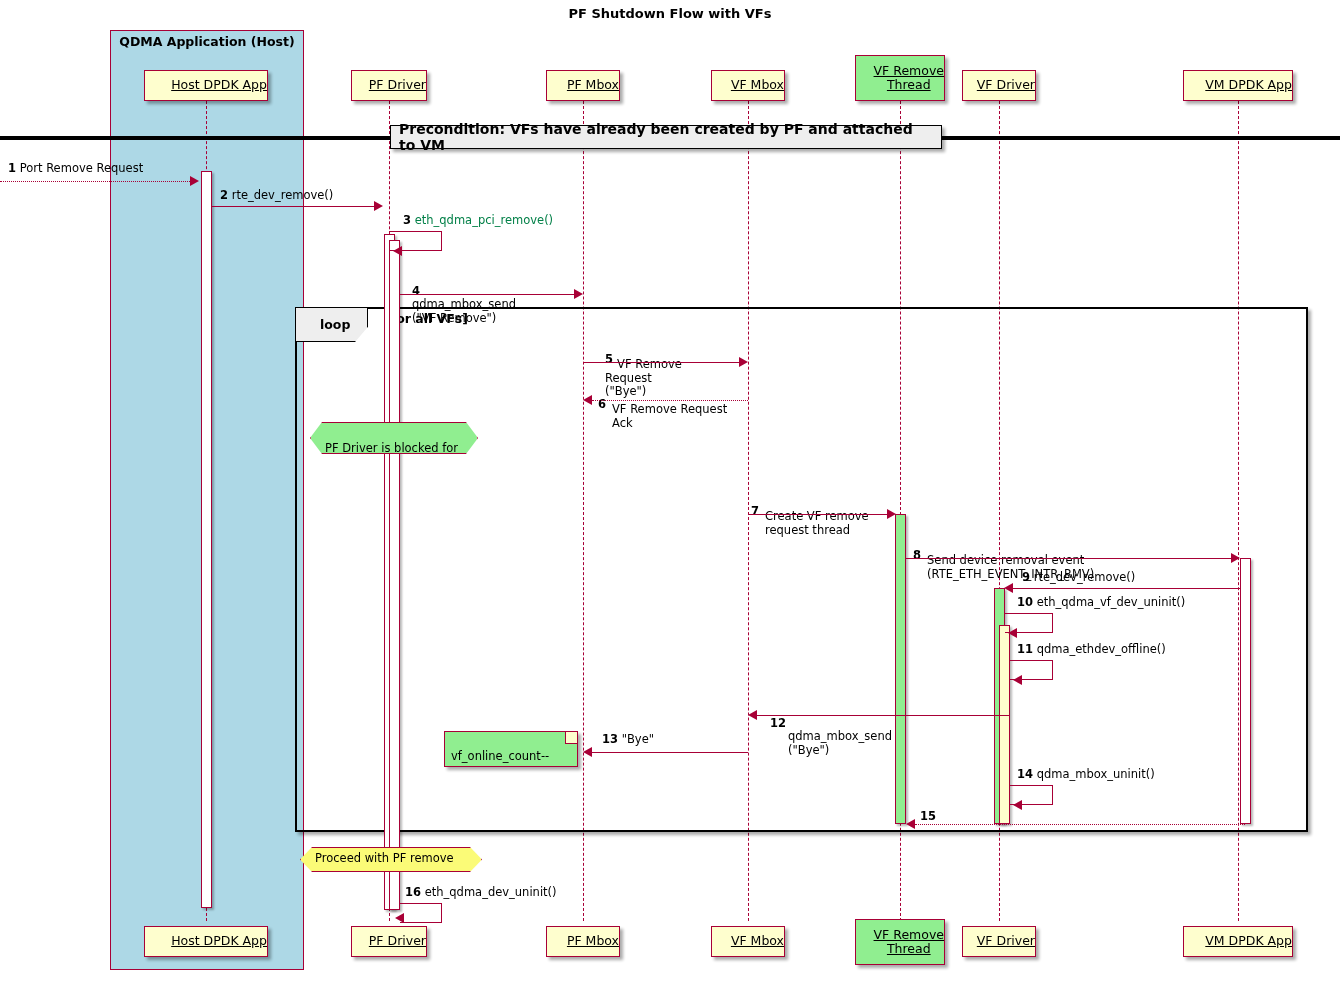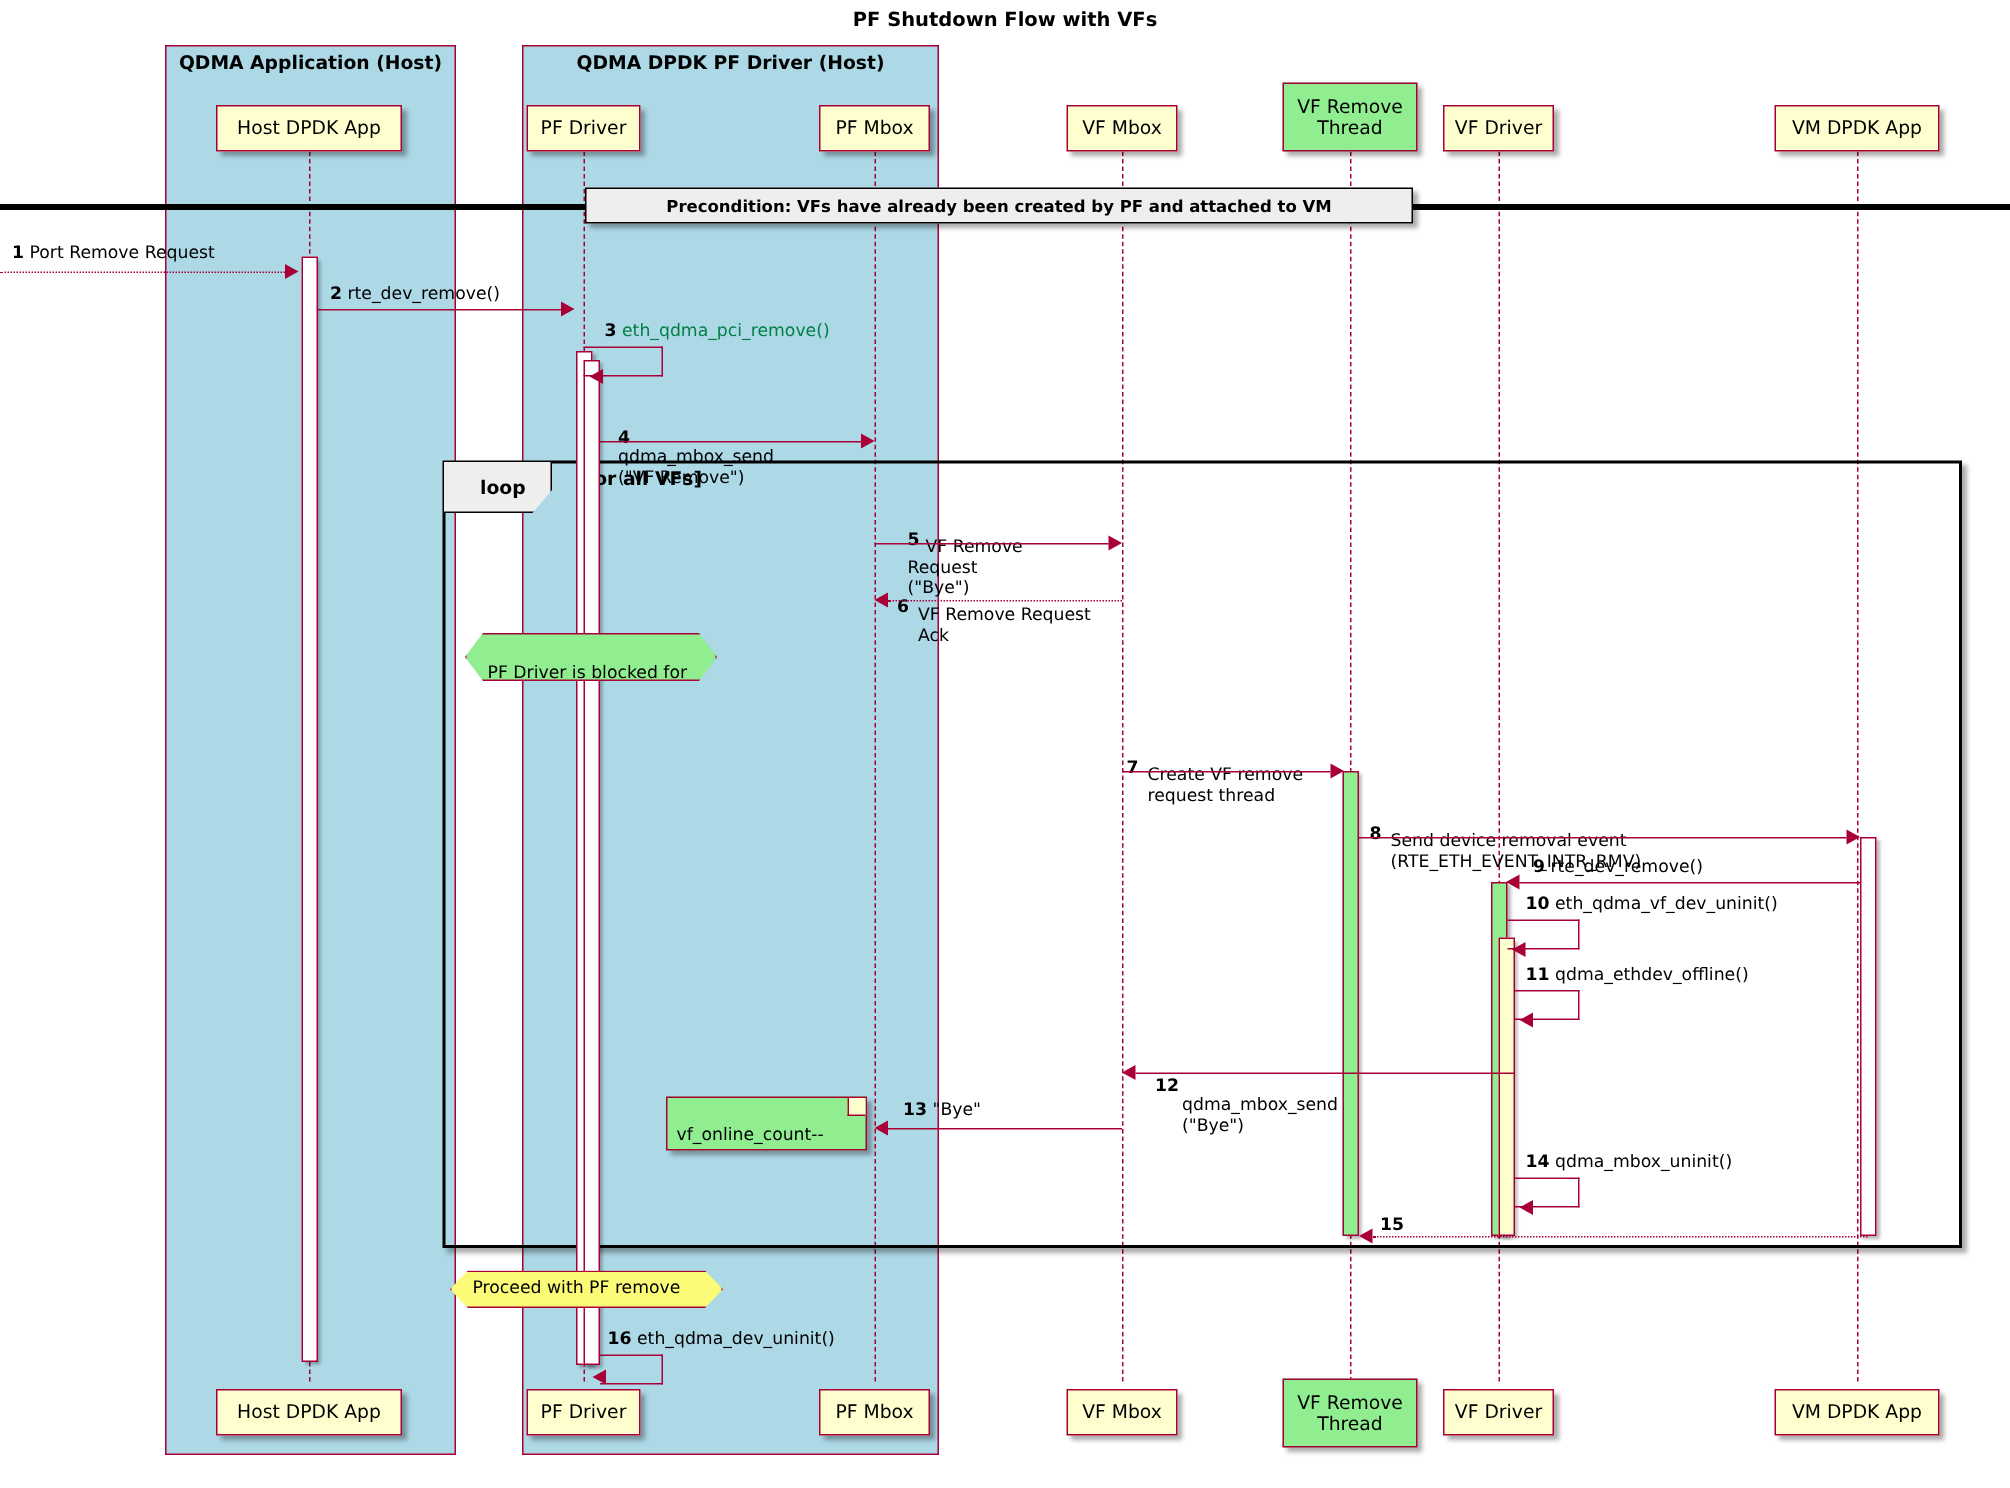--- a/index.html
+++ b/index.html
@@ -26,22 +26,22 @@
   .lifeline{
     width:0;border-left:1px dashed #A80036;
   }
 
   
   .participant{
     box-sizing:border-box;
     border:1.6px solid #A80036;
     background:#FEFECE;
     box-shadow:3px 3px 3px rgba(0,0,0,0.33);
-    display:flex;align-items:center;justify-content:center;
-    font-size:12.5px;color:#000;line-height:1.15;text-align:center;
+    display:flex;align-items:center;justify-content:flex-end;
+    font-size:12.5px;color:#000;line-height:1.15;text-align:center;text-decoration:underline;
   }
   .participant.green{background:#90EE90;}
 
   
   .activation{
     box-sizing:border-box;border:1px solid #A80036;background:#FFFFFF;
     box-shadow:2px 2px 2px rgba(0,0,0,0.28);
   }
   .activation.green{background:#90EE90;}
   .activation.cream{background:#FEFECE;}
@@ -73,21 +73,21 @@
 
   
   .divider-line{
     height:0;border-top:2px solid #000;border-bottom:2px solid #000;height:4px;
     box-sizing:border-box;background:#fff;
   }
   .divider-box{
     box-sizing:border-box;border:1.6px solid #000;background:#EEEEEE;
     box-shadow:3px 3px 3px rgba(0,0,0,0.33);
     display:flex;align-items:center;justify-content:center;
-    font-size:11px;font-weight:bold;color:#000;padding:0 8px;
+    font-size:14px;font-weight:bold;color:#000;padding:0 8px;
   }
 
   
   .loop-frame{
     box-sizing:border-box;border:2px solid #000;background:transparent;
     box-shadow:3px 3px 3px rgba(0,0,0,0.33);
   }
   .loop-tab{
     box-sizing:border-box;background:#EEEEEE;border:1.5px solid #000;
     border-top:none;border-left:none;
@@ -120,23 +120,20 @@
 </style>
 </head>
 <body>
 
 <div id="canvas">
 
   <div class="abs diagram-title">PF Shutdown Flow with VFs</div>
 
   <div class="abs group-box" style="left:110px;top:30px;width:194px;height:940px;background:#ADD8E6;">
     <div class="group-title">QDMA Application (Host)</div>
-  </div>
-  <div class="abs group-box" style="left:348px;top:30px;width:278px;height:940px;background:#ADD8E6;">
-    <div class="group-title">QDMA DPDK PF Driver (Host)</div>
   </div>
 
   <div class="abs lifeline" style="left:206px;top:101px;height:820px;"></div>
   <div class="abs lifeline" style="left:389px;top:101px;height:820px;"></div>
   <div class="abs lifeline" style="left:583px;top:101px;height:820px;"></div>
   <div class="abs lifeline" style="left:748px;top:101px;height:820px;"></div>
   <div class="abs lifeline" style="left:900px;top:101px;height:820px;"></div>
   <div class="abs lifeline" style="left:999px;top:101px;height:820px;"></div>
   <div class="abs lifeline" style="left:1238px;top:101px;height:820px;"></div>
 

